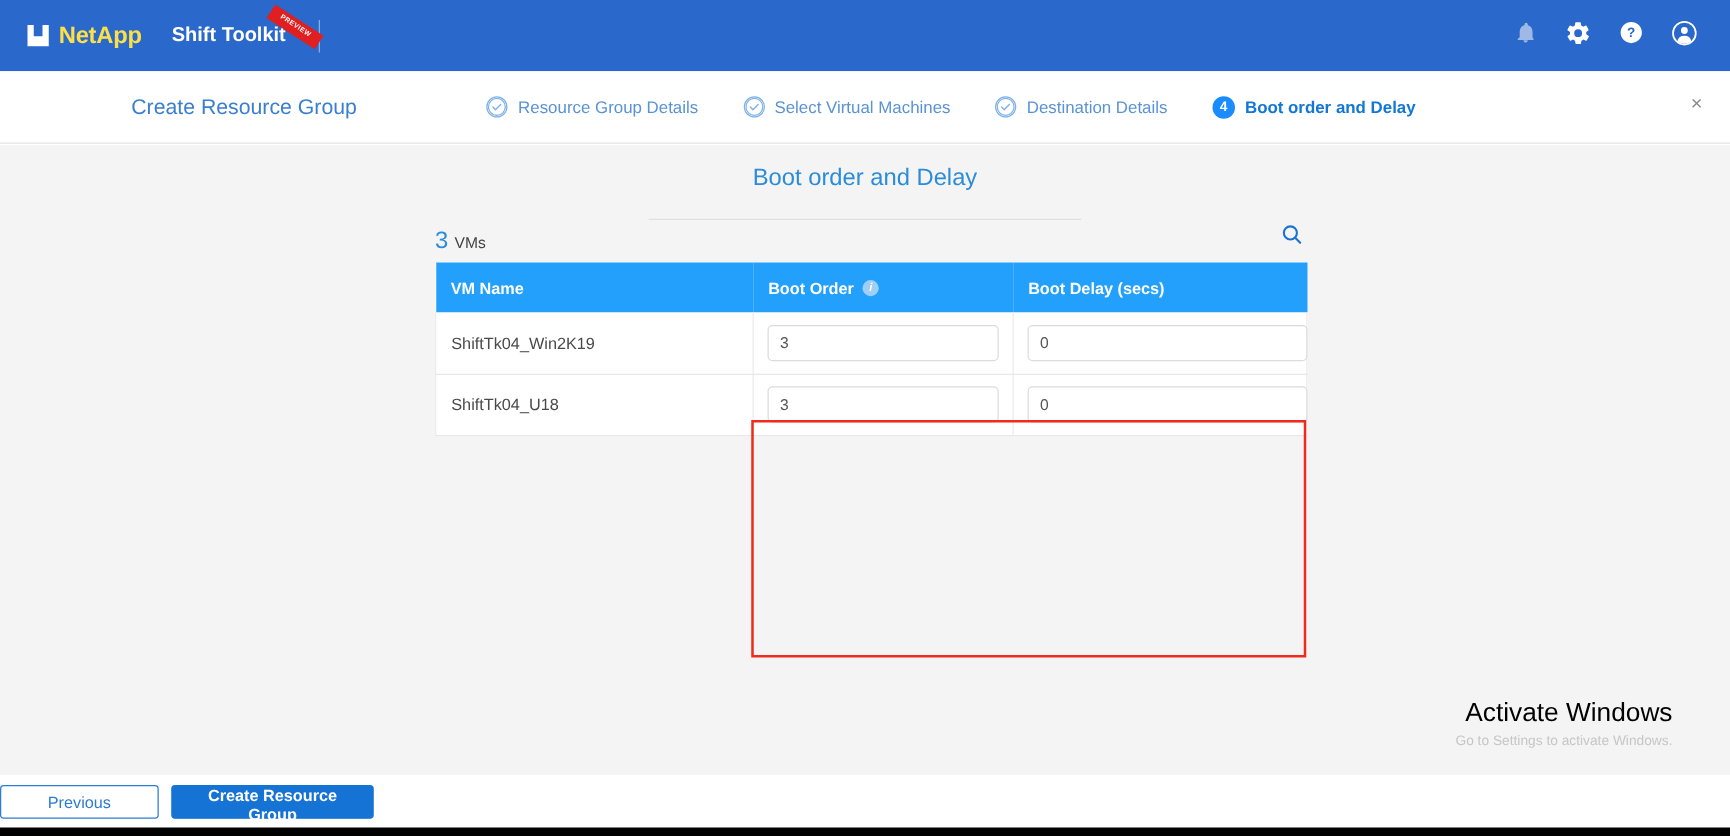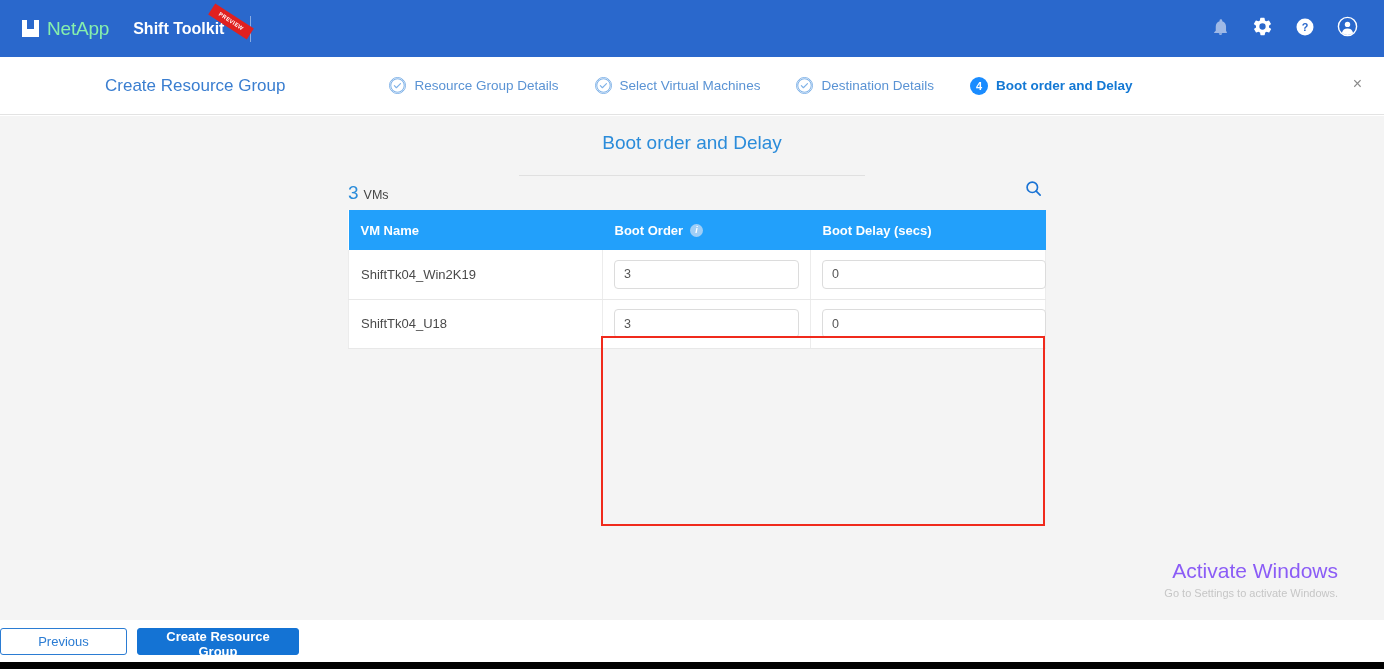--- a/index.html
+++ b/index.html
@@ -43,23 +43,23 @@
     flex: none;
   }
   .netapp-mark::after {
     content: "";
     position: absolute;
     left: 5px; top: 0px;
     width: 7px; height: 9px;
     background: #2a68cc;
   }
   .netapp-text {
-    color: #86efac;
+    color: #fde047;
     font-size: 19px;
-    font-weight: normal;
+    font-weight: bold;
     letter-spacing: -0.2px;
   }
 
   .product {
     position: relative;
     margin-left: 24px;
     color: #ffffff;
     font-size: 16px;
     font-weight: bold;
     padding-right: 26px;
@@ -295,21 +295,21 @@
 
   
   .watermark {
     position: absolute;
     right: 46px;
     bottom: 18px;
     text-align: right;
     user-select: none;
   }
   .wm-title {
-    color: #8b5cf6;
+    color: #000000;
     font-size: 21px;
     line-height: 26px;
     font-weight: normal;
   }
   .wm-sub {
     color: #c6c6c6;
     font-size: 11px;
     line-height: 18px;
   }
 

